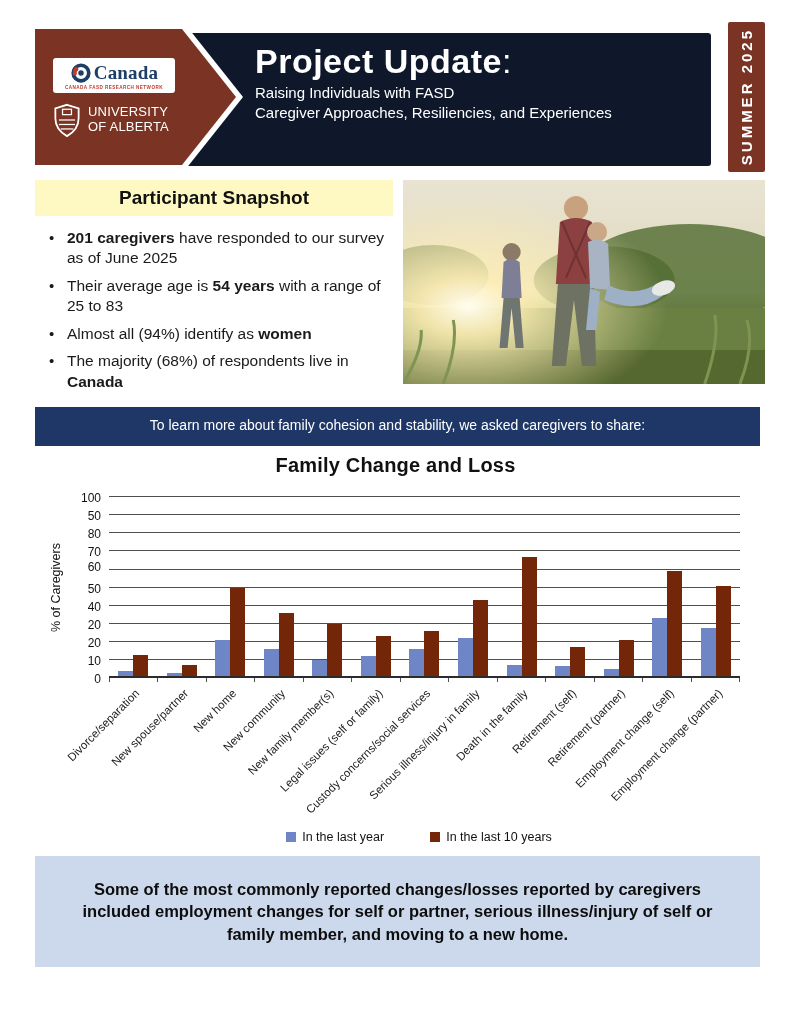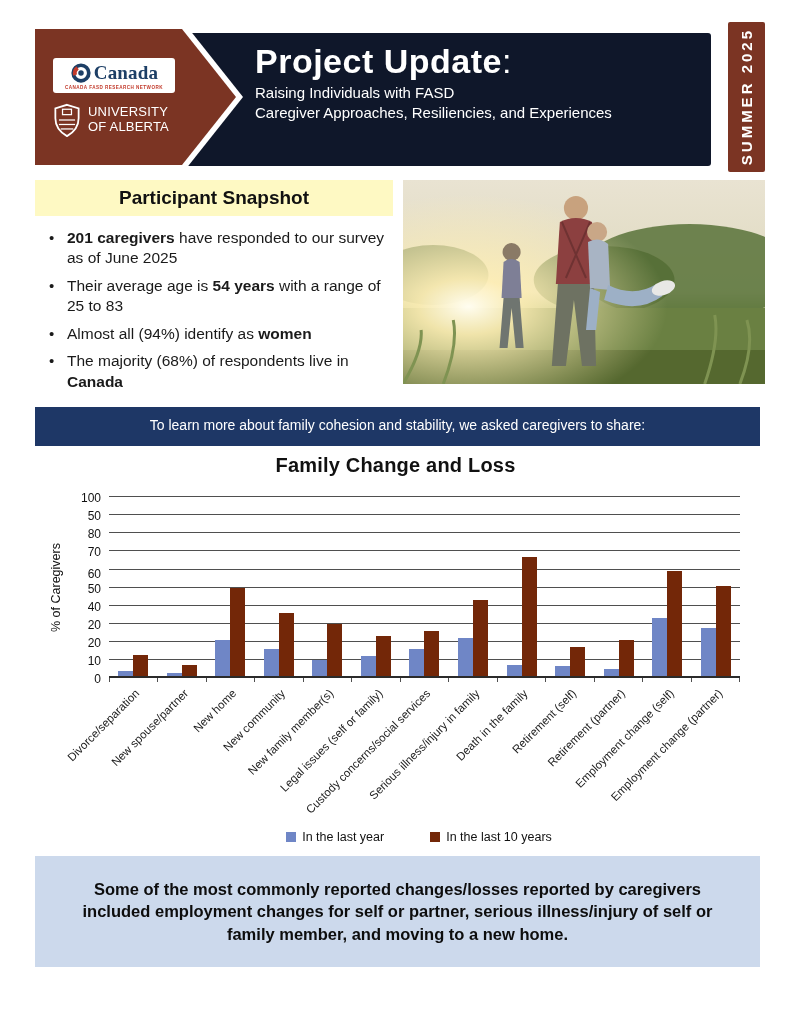--- a/index.html
+++ b/index.html
@@ -264,21 +264,21 @@
       <div class="ytick" style="bottom: 10.1px;">10</div>
       <div class="gridline" style="bottom: 36.2px;"></div>
       <div class="ytick" style="bottom: 28.2px;">20</div>
       <div class="gridline" style="bottom: 54.3px;"></div>
       <div class="ytick" style="bottom: 46.3px;">20</div>
       <div class="gridline" style="bottom: 72.4px;"></div>
       <div class="ytick" style="bottom: 64.4px;">40</div>
       <div class="gridline" style="bottom: 90.5px;"></div>
       <div class="ytick" style="bottom: 82.5px; margin-top: 44px;">50</div>
       <div class="gridline" style="bottom: 108.6px;"></div>
-      <div class="ytick" style="bottom: 97px;">60</div>
+      <div class="ytick" style="bottom: 104px;">60</div>
       <div class="gridline" style="bottom: 126.7px;"></div>
       <div class="ytick" style="bottom: 118.7px;">70</div>
       <div class="gridline" style="bottom: 144.8px;"></div>
       <div class="ytick" style="bottom: 136.8px;">80</div>
       <div class="gridline" style="bottom: 162.9px;"></div>
       <div class="ytick" style="bottom: 154.9px;">50</div>
       <div class="gridline" style="bottom: 181px;"></div>
       <div class="ytick" style="bottom: 173px;">100</div>
     </div>
   <div class="xlabel-row">

